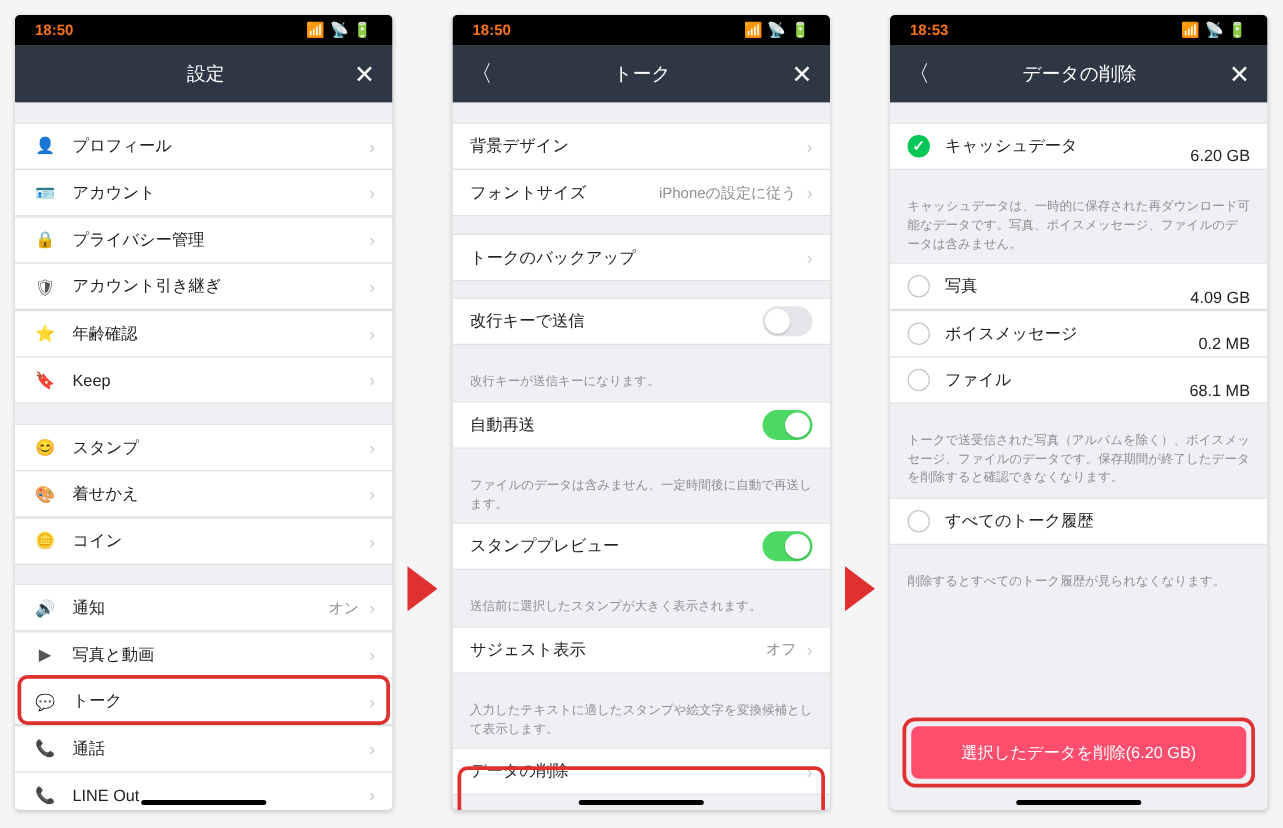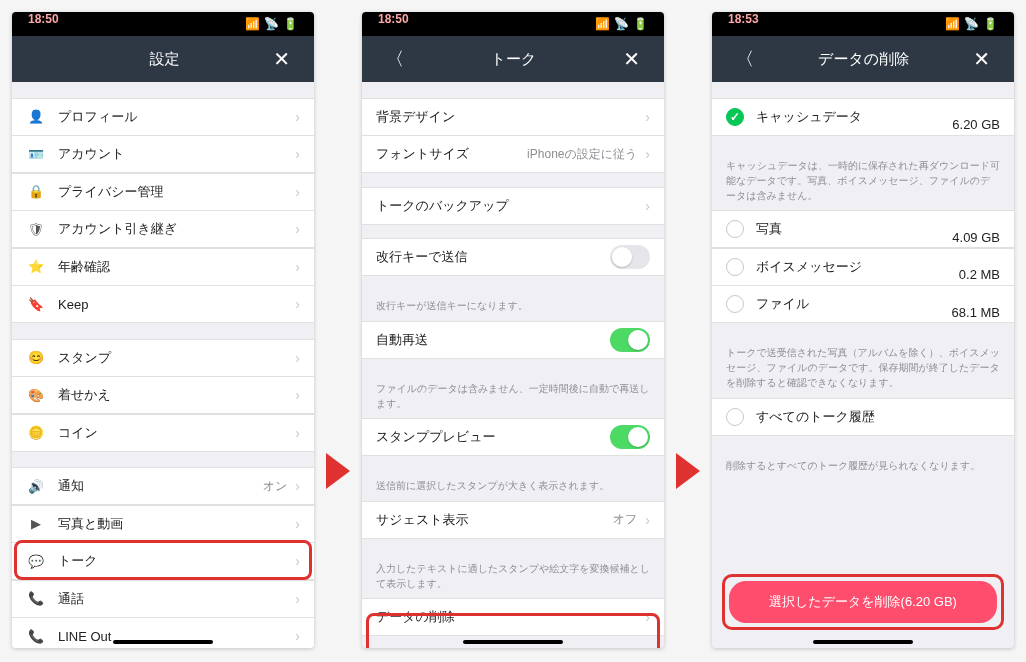--- a/index.html
+++ b/index.html
@@ -19,37 +19,38 @@
     height: 636px;
     background: #efeff4;
     border-radius: 4px;
     overflow: hidden;
     display: flex;
     flex-direction: column;
     box-shadow: 0 1px 4px rgba(0,0,0,0.2);
   }
   .status-bar {
     background: #000;
-    color: #fca5a5;
+    color: #f97316;
     height: 24px;
     display: flex;
+    align-items: center;
     justify-content: space-between;
     padding: 0 16px;
     font-size: 12px;
     font-weight: 600;
   }
   .status-right { display:flex; gap:4px; align-items:center; }
   .header {
     background: #2e3845;
     color: #fff;
     height: 46px;
     display: flex;
     align-items: center;
     justify-content: space-between;
-    padding: 0 24px;
+    padding: 0 14px;
     font-size: 15px;
     font-weight: 500;
   }
   .header-title { flex:1; text-align:center; }
   .header-x { font-size:20px; font-weight:300; }
   .header-back { font-size:18px; }
   .content { flex:1; overflow:hidden; position:relative; }
   .section-gap { height:16px; background:#efeff4; }
   .row {
     background:#fff;
@@ -117,21 +118,21 @@
     border-left:24px solid #e03131;
     align-self:center;
     margin-top: 280px;
   }
   .delete-btn-wrap {
     position:absolute; bottom:18px; left:10px; right:10px;
     border:3px solid #e03131; border-radius:10px; padding:4px;
   }
   .delete-btn {
     background:#ff4d6d; color:#fff; text-align:center;
-    padding:12px 16px; border-radius:17px; font-size:13px; font-weight:500;
+    padding:12px 16px; border-radius:6px; font-size:13px; font-weight:500;
   }
   .home-indicator {
     position:absolute; bottom:4px; left:50%; transform:translateX(-50%);
     width:100px; height:4px; background:#000; border-radius:2px;
   }
 </style>
 </head>
 <body>
 
 <div class="phone">

